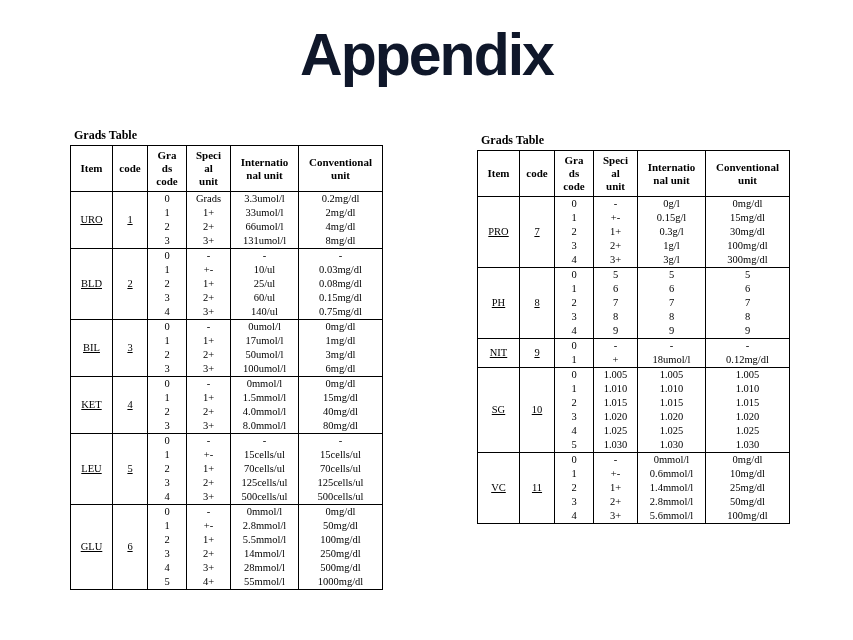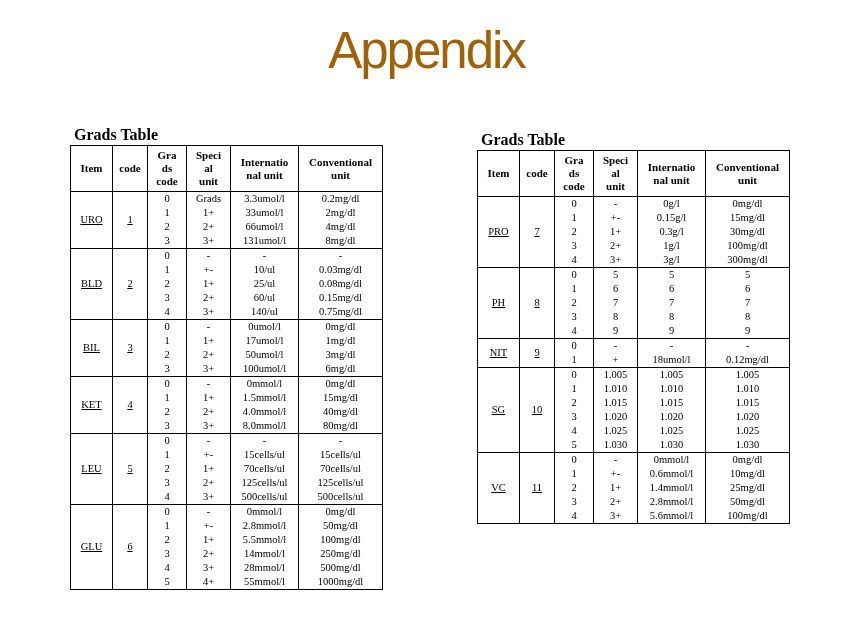--- a/index.html
+++ b/index.html
@@ -16,35 +16,35 @@
     font-family: "Liberation Serif", serif;
     color: #000;
   }
   .page-title {
     position: absolute;
     top: 22px;
     left: 0;
     right: 0;
     text-align: center;
     font-family: "Liberation Sans", sans-serif;
-    font-weight: 400;
-    font-size: 51px;
+    font-weight: 700;
+    font-size: 59px;
     line-height: 1.15;
     letter-spacing: -2px;
-    color: #a16207;
+    color: #0f172a;
   }
   .table-block {
     position: absolute;
     width: 314px;
   }
   .table-block.left  { left: 70px;  top: 128px; }
   .table-block.right { left: 477px; top: 133px; }
   .table-label {
     font-weight: bold;
-    font-size: 16px;
+    font-size: 12px;
     margin: 0 0 3px 4px;
     line-height: 14px;
   }
   table.grads {
     border-collapse: collapse;
     table-layout: fixed;
     width: 312px;
     background: #fff;
   }
   table.grads col.c-item { width: 42px; }

